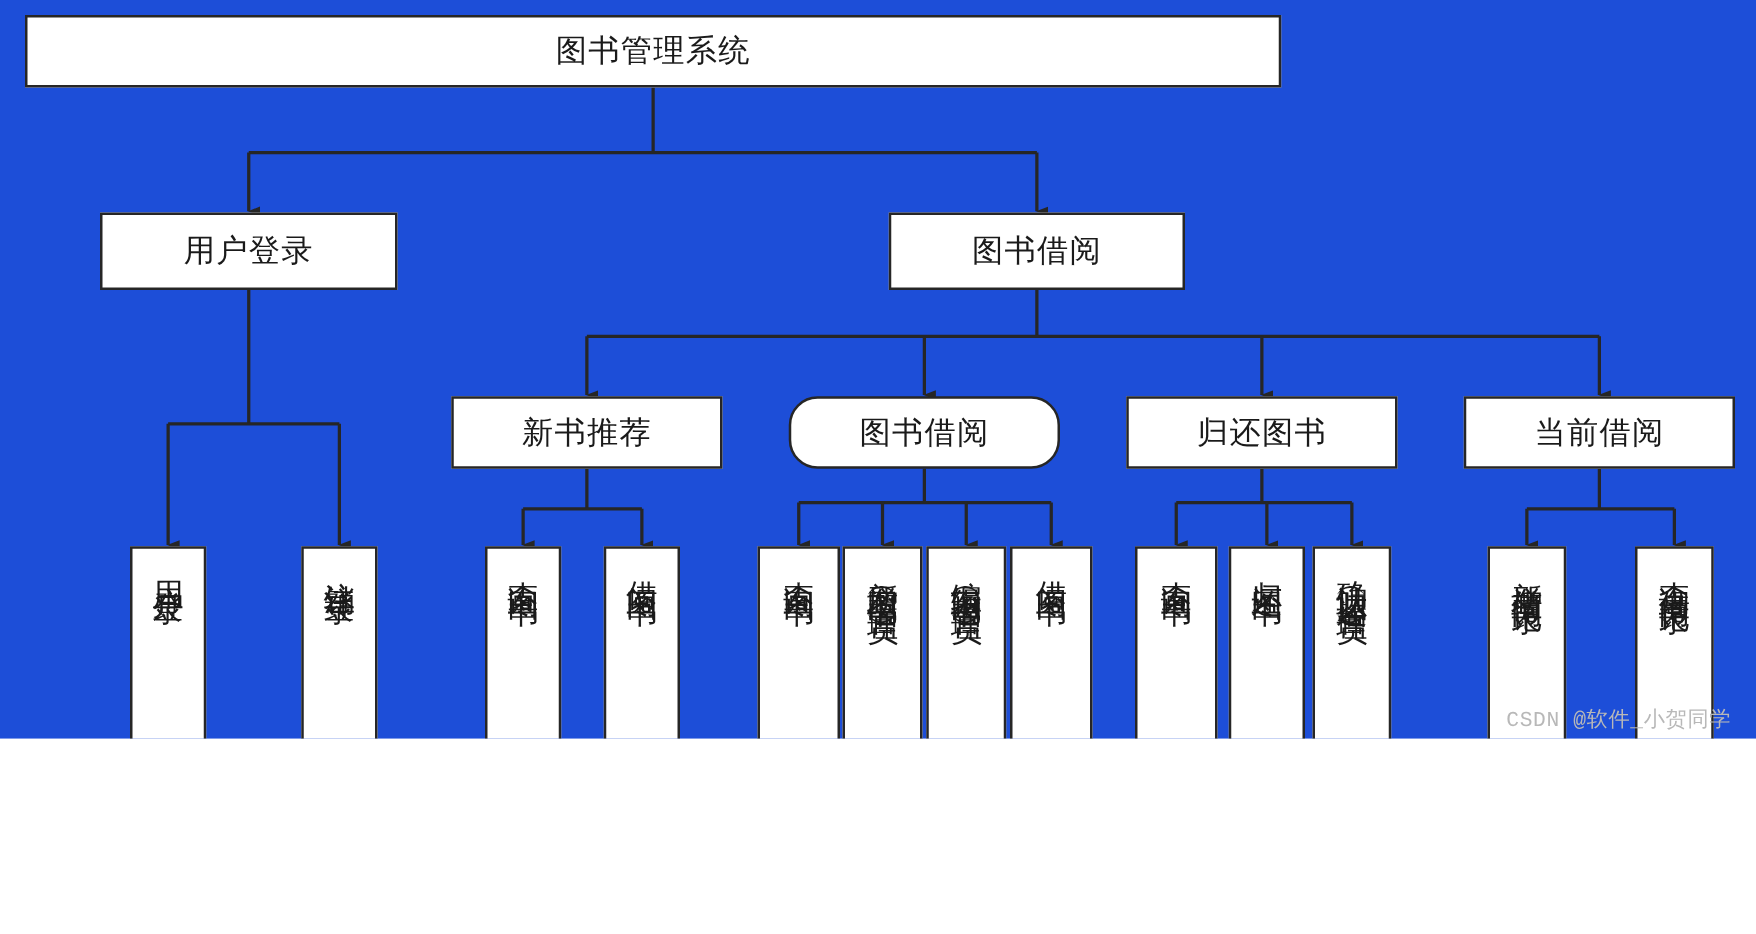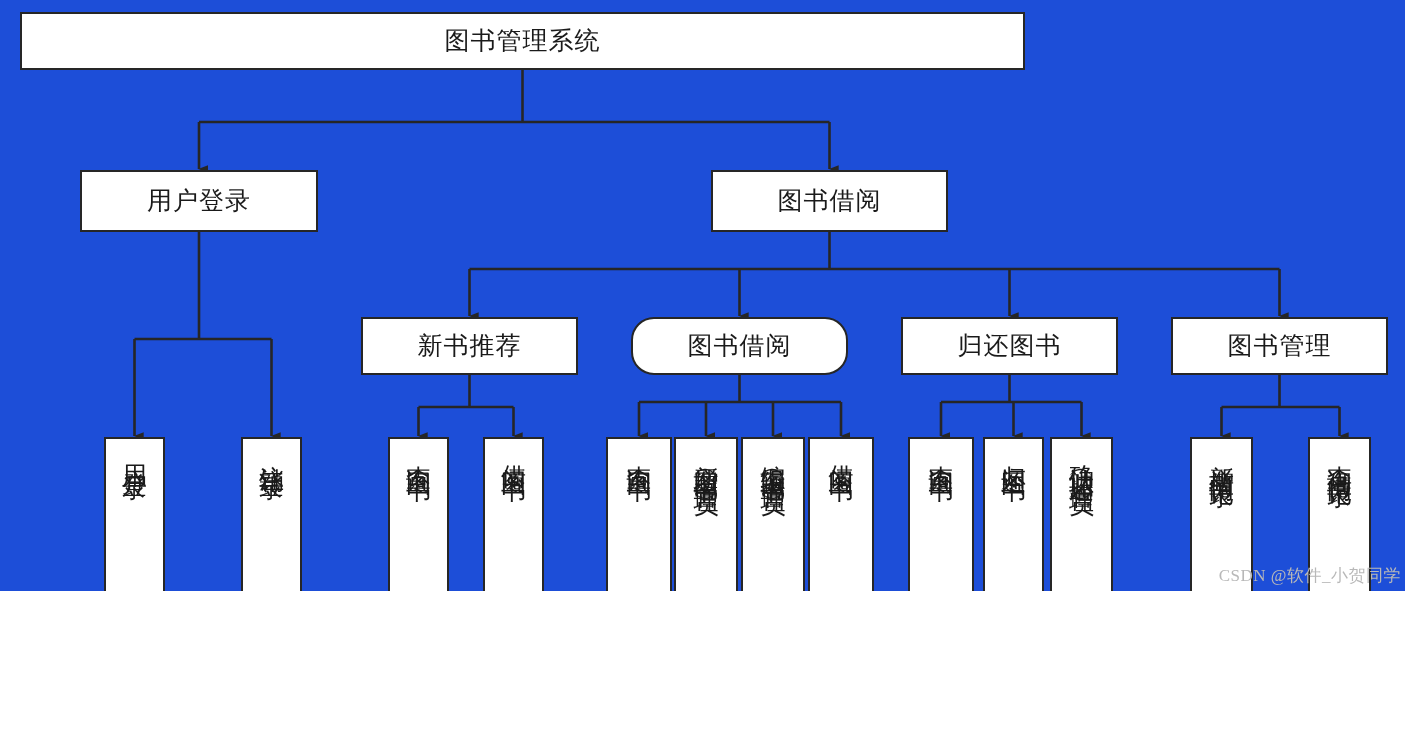--- a/index.html
+++ b/index.html
@@ -61,28 +61,28 @@
     writing-mode: vertical-rl;
     text-orientation: upright;
     font-size: 25px;
     line-height: 1.0;
     letter-spacing: 4px;
     white-space: nowrap;
     text-align: left;
   }
   #watermark {
     position: absolute;
-    right: 4px;
+    right: 20px;
     bottom: 4px;
     font-size: 17px;
     color: #b8b8b8;
     letter-spacing: 0.5px;
     z-index: 6;
     white-space: nowrap;
-    font-family: Liberation Serif, serif;
+    font-family: Liberation Mono, monospace;
   }
 </style>
 </head>
 <body>
 
 <div id="canvas">
   <svg id="edges" viewBox="0 0 1405 747">
     <defs>
       <marker id="arrowhead" markerWidth="9" markerHeight="10" refX="4.2" refY="9.2" orient="auto" markerUnits="userSpaceOnUse">
         <polygon points="0.4,0 8.0,0 4.2,10" fill="#262626"></polygon>
@@ -138,21 +138,21 @@
       <div class="node horiz" id="node-new_book_rec" style="left: 361px; top: 317px; width: 217px; height: 58px;">
         <span class="label">新书推荐</span>
       </div>
       <div class="node horiz" id="node-book_borrow" style="left: 631px; top: 317px; width: 217px; height: 58px; border-radius: 23px;">
         <span class="label">图书借阅</span>
       </div>
       <div class="node horiz" id="node-current_borrow" style="left: 901px; top: 317px; width: 217px; height: 58px;">
         <span class="label">归还图书</span>
       </div>
       <div class="node horiz" id="node-borrow_record" style="left: 1171px; top: 317px; width: 217px; height: 58px;">
-        <span class="label">图书管理</span>
+        <span class="label">当前借阅</span>
       </div>
       <div class="node vert" id="node-leaf_user_login" style="left: 104px; top: 437px; width: 61px; height: 298px;">
         <span class="label">用户登录</span>
       </div>
       <div class="node vert" id="node-leaf_user_logout" style="left: 241px; top: 437px; width: 61px; height: 298px;">
         <span class="label">注销登录</span>
       </div>
       <div class="node vert" id="node-leaf_rec_query" style="left: 388px; top: 437px; width: 61px; height: 298px;">
         <span class="label">查询图书</span>
       </div>

